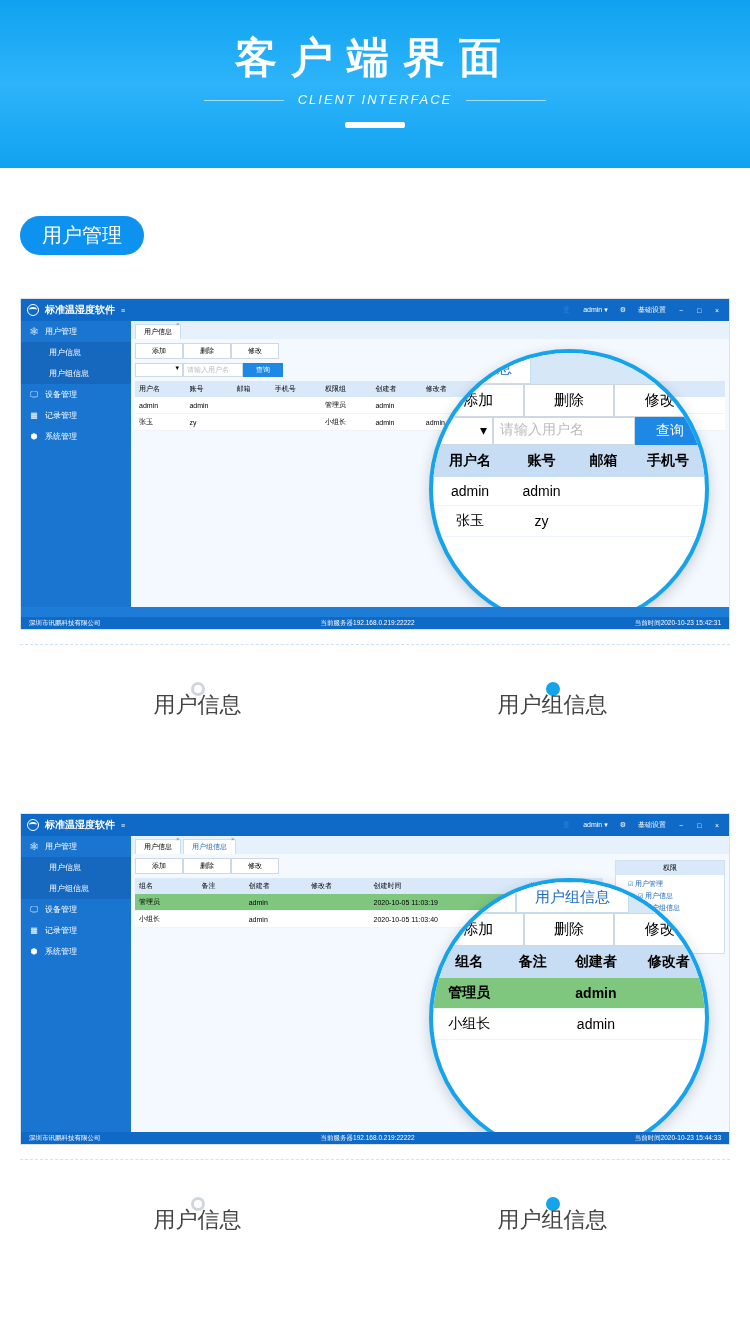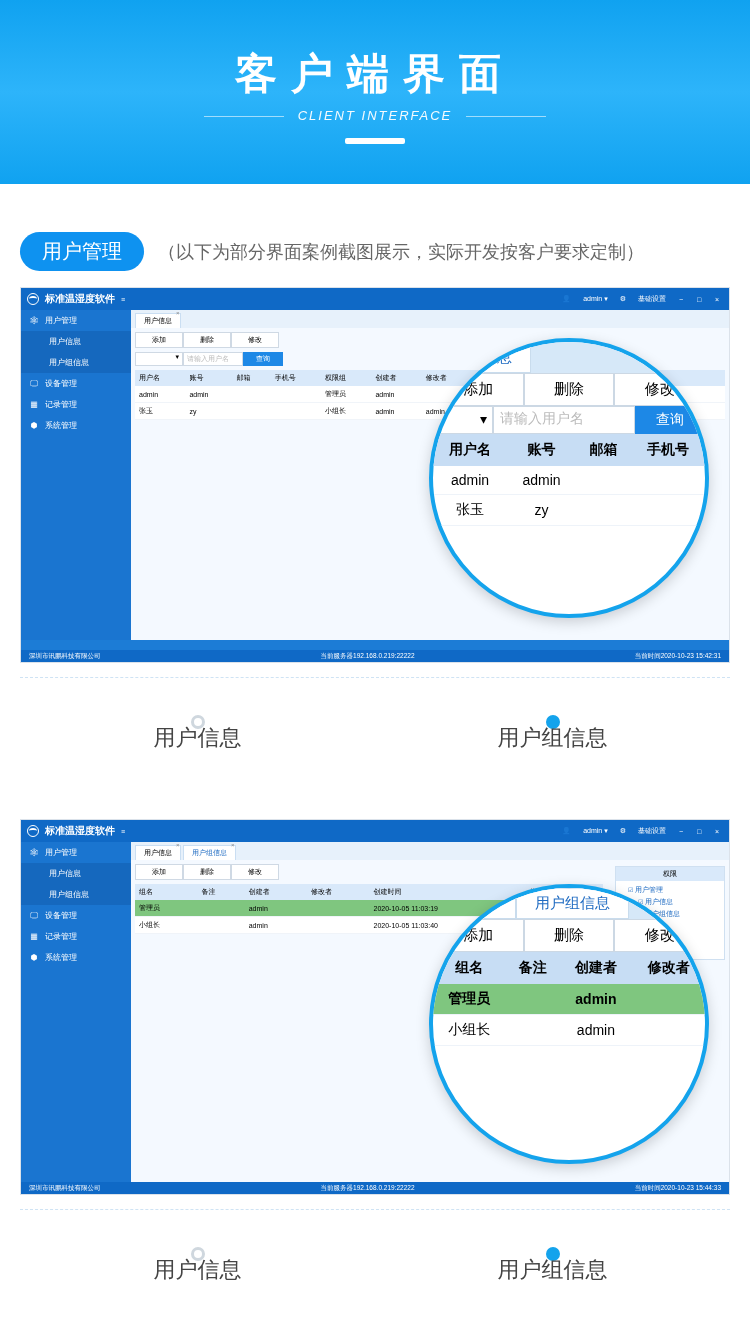--- a/index.html
+++ b/index.html
@@ -1,35 +1,35 @@
 <!DOCTYPE html>
 <html><head>
 <meta charset="utf-8">
 <style>
   *{box-sizing:border-box;margin:0;padding:0;}
   body{font-family:"Microsoft YaHei","PingFang SC",Arial,sans-serif;background:#fff;width:750px;}
 
   
-  .hero{background:linear-gradient(180deg,#10a2f0 0%,#2db4fa 50%,#10a2f0 100%);color:#fff;text-align:center;padding:46px 0 40px;position:relative;}
+  .hero{background:linear-gradient(180deg,#10a2f0 0%,#2db4fa 50%,#10a2f0 100%);color:#fff;text-align:center;padding:30px 0 40px;position:relative;}
   .hero h1{font-size:42px;letter-spacing:14px;font-weight:700;}
   .hero .sub{font-size:13px;letter-spacing:2px;margin-top:6px;opacity:.95;position:relative;display:inline-block;font-style:italic;}
   .hero .sub::before,.hero .sub::after{content:"";position:absolute;top:50%;width:80px;border-top:1px solid rgba(255,255,255,.6);}
   .hero .sub::before{right:100%;margin-right:14px;}
   .hero .sub::after{left:100%;margin-left:14px;}
   .hero .bar{width:60px;height:6px;background:#fff;margin:14px auto 0;border-radius:2px;}
   .curve{height:20px;background:#fff;border-radius:0 0 50% 50%/0 0 100% 100%;margin-top:-12px;}
 
   
   .section-head{display:flex;align-items:center;padding:40px 20px 16px;gap:14px;font-size:18px;}
   .pill{background:#0e92f0;color:#fff;padding:6px 22px;border-radius:999px;font-size:20px;}
   .section-head .note{color:#666;font-size:18px;}
 
   
   .shot-wrap{padding:0 20px;}
-  .shot{border:1px solid #dbe2ea;background:#fff;position:relative;overflow:hidden;height:376px;font-size:7px;}
+  .shot{border:1px solid #dbe2ea;background:#fff;position:relative;overflow:hidden;height:332px;font-size:7px;margin-top:27px;}
 
   
   .tb{height:22px;background:#0f69c6;color:#fff;display:flex;align-items:center;padding:0 6px;gap:6px;}
   .tb .logo{width:12px;height:12px;border:1.5px solid #fff;border-radius:50%;position:relative;}
   .tb .logo::after{content:"";position:absolute;inset:2px 1px;border-top:2px solid #fff;border-radius:50% 50% 0 0;}
   .tb .title{font-size:10px;font-weight:600;}
   .tb .spacer{flex:1;}
   .tb .ri{display:flex;align-items:center;gap:6px;font-size:7px;}
   .tb .ri span{padding:0 3px;}
   .tb .winbtn{width:12px;height:12px;display:inline-flex;align-items:center;justify-content:center;}
@@ -110,21 +110,20 @@
 
 <div class="hero">
   <h1>客户端界面</h1>
   <div class="sub">CLIENT INTERFACE</div>
   <div class="bar"></div>
 </div>
 <div class="curve"></div>
 
 <div class="section-head">
   <span class="pill">用户管理</span>
-  <span class="note">（以下为部分界面案例截图展示，实际开发按客户要求定制）</span>
 </div>
 
 <div class="shot-wrap">
 <div class="shot">
 
   <div class="tb">
     <span class="logo"></span>
     <span class="title">标准温湿度软件</span>
     <span>≡</span>
     <span class="spacer"></span>

